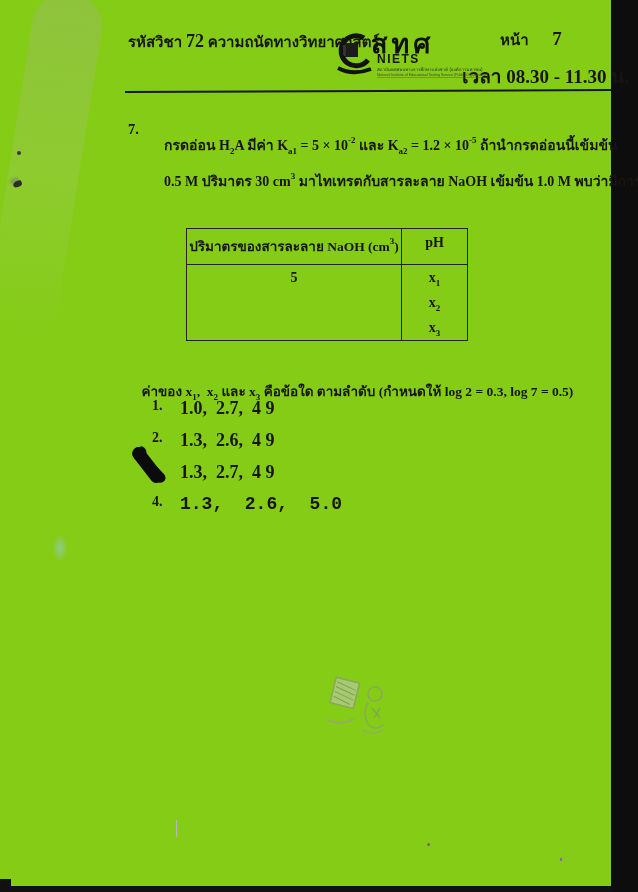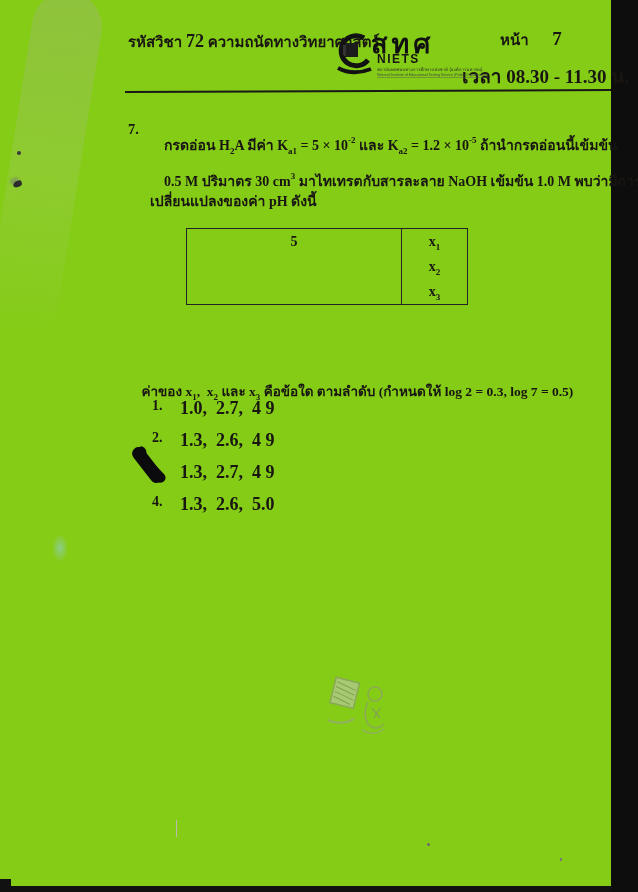--- a/index.html
+++ b/index.html
@@ -65,21 +65,21 @@
   .qtable .ph-col { flex:1; }
   .qtable .cell { height:25px; line-height:25px; text-align:center; font-weight:700; font-size:14px; }
 
   
   .prompt { left:128px; top:364px; font-weight:700; font-size:13.5px; }
   .choice-num { font-weight:700; font-size:14px; }
   .choice-text { font-weight:700; font-size:18px; }
   .c1n { left:152px; top:398px; } .c1t { left:180px; top:398px; }
   .c2n { left:152px; top:430px; } .c2t { left:180px; top:430px; }
   .c3n { left:152px; top:462px; } .c3t { left:180px; top:462px; }
-  .c4n { left:152px; top:494px; } .c4t { left:180px; top:494px; }
+  .c4n { left:152px; top:494px; } .c4t { left:180px; top:494px;font-family:Liberation Mono, monospace; }
 
   
   .ink-a { left:141px; top:444px; width:13px; height:42px; background:#0b0b0d; border-radius:7px; transform:rotate(-38deg); }
   .ink-b { left:150px; top:459px; width:10px; height:26px; background:#0b0b0d; border-radius:5px; transform:rotate(-44deg); }
   .ink-c { left:139px; top:446px; width:7px; height:10px; background:#0b0b0d; border-radius:50%; transform:rotate(-30deg); }
 
   
   .stamp { left:318px; top:674px; opacity:.55; }
 </style>
 </head>
@@ -123,23 +123,28 @@
     <div class="logo-tiny2">National Institute of Educational Testing Service (Public Organization)</div>
   </div>
 
   <div class="abs q-number">7.</div>
   <div class="abs q-line1 pre">
     <span>กรดอ่อน H</span><sub class="sm">2</sub><span>A มีค่า K</span><sub class="sm">a1</sub><span> = 5 × 10</span><sup class="sm">-2</sup><span> และ K</span><sub class="sm">a2</sub><span> = 1.2 × 10</span><sup class="sm">-5</sup><span> ถ้านำกรดอ่อนนี้เข้มข้น</span>
   </div>
   <div class="abs q-line2 pre">
     <span>0.5 M ปริมาตร 30 cm</span><sup class="sm">3</sup><span> มาไทเทรตกับสารละลาย NaOH เข้มข้น 1.0 M พบว่ามีการ</span>
   </div>
-  <div class="abs q-line3">เปลี่ยนแปลงของค่า pH ดังนี้</div>
 
   <div class="abs qtable">
+    <div class="hdr">
+      <div class="c1">
+        <span>ปริมาตรของสารละลาย NaOH (cm</span><sup class="sm">3</sup><span>)</span>
+      </div>
+      <div class="c2">pH</div>
+    </div>
     <div class="body">
       <div class="vol-col">
         <div class="cell">5</div>
       </div>
       <div class="ph-col">
         <div class="cell"><span>x</span><sub class="sm">1</sub></div>
         <div class="cell"><span>x</span><sub class="sm">2</sub></div>
         <div class="cell"><span>x</span><sub class="sm">3</sub></div>
       </div>
     </div>

